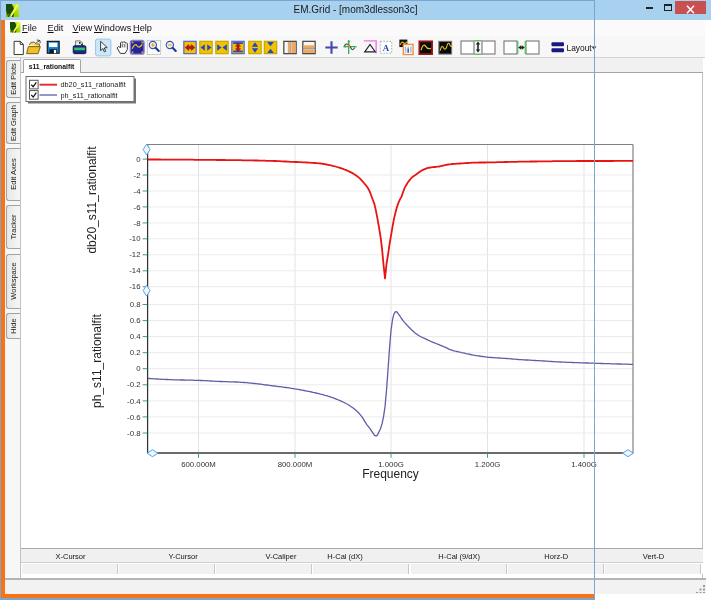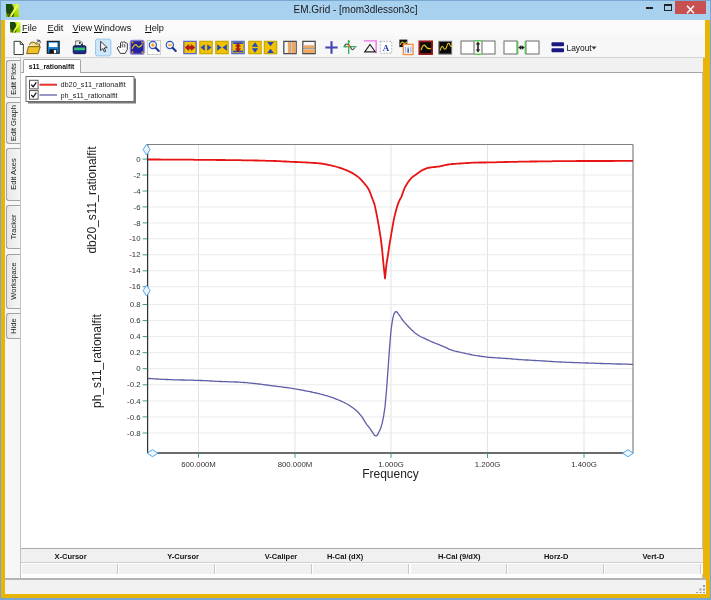--- a/index.html
+++ b/index.html
@@ -1,17 +1,17 @@
 <!DOCTYPE html>
 <html><head><meta charset="utf-8">
 <style>
 *{margin:0;padding:0;box-sizing:border-box;}
 html,body{width:711px;height:600px;overflow:hidden;background:#fff;
  font-family:"Liberation Sans",sans-serif;-webkit-font-smoothing:antialiased;}
-#win{position:relative;width:711px;height:600px;background:#eab308;}
+#win{position:relative;width:595px;height:600px;background:#f97316;}
 #win::after{content:"";position:absolute;inset:0;border:1px solid #79a7cf;border-bottom-width:2px;pointer-events:none;}
 .abs{position:absolute;}
 #titlebar{left:0;top:0;width:711px;height:20px;background:#a8d1f0;}
 #title{left:0;top:3.5px;width:711px;text-align:center;font-size:10px;color:#1a1a1a;}
 #mindash{left:646px;top:7px;width:6.5px;height:2px;background:#222;}
 #maxbox{left:664px;top:4px;width:7.5px;height:6.5px;border:1.2px solid #222;border-top-width:2px;}
 #closebtn{left:675px;top:1px;width:31px;height:12.5px;background:#c85050;}
 #menubar{left:5px;top:19.5px;width:700px;height:16px;background:#fafafa;font-size:9.2px;color:#111;}
 #menubar span{position:absolute;top:3.2px;}
 #menubar u{text-decoration:underline;text-underline-offset:1px;}
@@ -22,21 +22,21 @@
 .stabtxt{position:absolute;left:50%;top:50%;transform:translate(-50%,-50%) rotate(-90deg);
  font-size:7.5px;color:#222;white-space:nowrap;text-align:center;}
 #panel{left:19.5px;top:57.5px;width:683.5px;height:521px;background:#fff;
  border-left:1px solid #c2c2c2;border-right:1px solid #c2c2c2;}
 #tabstrip{left:20.5px;top:57.5px;width:682px;height:15px;background:#f1f1f1;border-bottom:1px solid #a5a5a5;}
 #tab1{left:22.5px;top:58.5px;width:58px;height:14.5px;background:#fff;border:1px solid #a5a5a5;
  border-bottom:none;border-radius:2px 2px 0 0;font-size:6.8px;font-weight:bold;color:#111;
  text-align:center;line-height:14px;}
 #plotline{left:20.5px;top:548.3px;width:682px;height:1px;background:#a8a8a8;}
 #thead{left:20.5px;top:549.3px;width:682px;height:13.5px;background:#f0f0f0;border-bottom:1px solid #cfcfcf;}
-.th{position:absolute;top:3px;text-align:center;font-size:7.5px;font-weight:bold;color:#111;}
+.th{position:absolute;top:3px;text-align:center;font-size:7.5px;font-weight:normal;color:#111;}
 .td{position:absolute;top:.8px;height:9.5px;background:#f1f1f1;border-right:1px solid #c8c8c8;}
 #trow{left:20.5px;top:563.3px;width:682px;height:11px;background:#fff;}
 #statusbar{left:5px;top:577.5px;width:701px;height:16.5px;background:#f2f2f2;border-top:2px solid #b4b4b4;}
 #grip{right:5px;bottom:7px;width:9px;height:8px;}
 .sv{position:absolute;left:0;top:0;}
 </style></head>
 <body>
 <div id="win">
  <div class="abs" id="titlebar"></div>
  <div class="abs" id="title">EM.Grid - [mom3dlesson3c]</div>
@@ -71,21 +71,21 @@
 <rect width="16" height="16" fill="url(#lg1)"></rect>
 <path d="M0 0 L7 0 C10 4 11 9 9 16 L3 16 C0 11 -1 5 0 0 Z" fill="#1c4a08"></path>
 <path d="M5 16 Q10 9 14 1" fill="none" stroke="#eeff44" stroke-width="2.6"></path>
 <circle cx="3" cy="13" r="1" fill="#8a7820"></circle>
           <circle cx="5" cy="14.5" r=".8" fill="#8a7820"></circle>
 </svg></span>
    <span style="left:17px"><u>F</u>ile</span>
    <span style="left:42.5px"><u>E</u>dit</span>
    <span style="left:67.5px"><u>V</u>iew</span>
    <span style="left:89px"><u>W</u>indows</span>
-   <span style="left:140px"><u>H</u>elp</span>
+   <span style="left:128px"><u>H</u>elp</span>
  </div>
  <div class="abs" id="toolbar"></div>
  <div class="abs" id="sidebar">
 <div class="stab" style="top:2.0px;height:38.5px">
         <span class="stabtxt" style="width:38px">Edit Plots</span>
       </div>
 <div class="stab" style="top:44.5px;height:42.0px">
         <span class="stabtxt" style="width:42px">Edit Graph</span>
       </div>
 <div class="stab" style="top:90.0px;height:53.0px">

